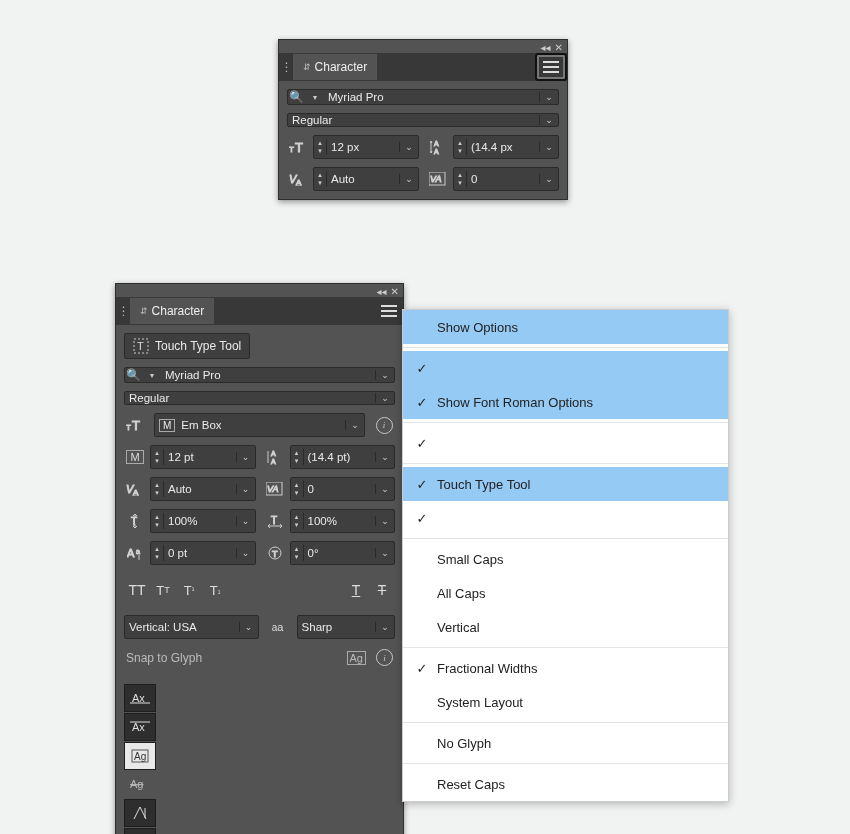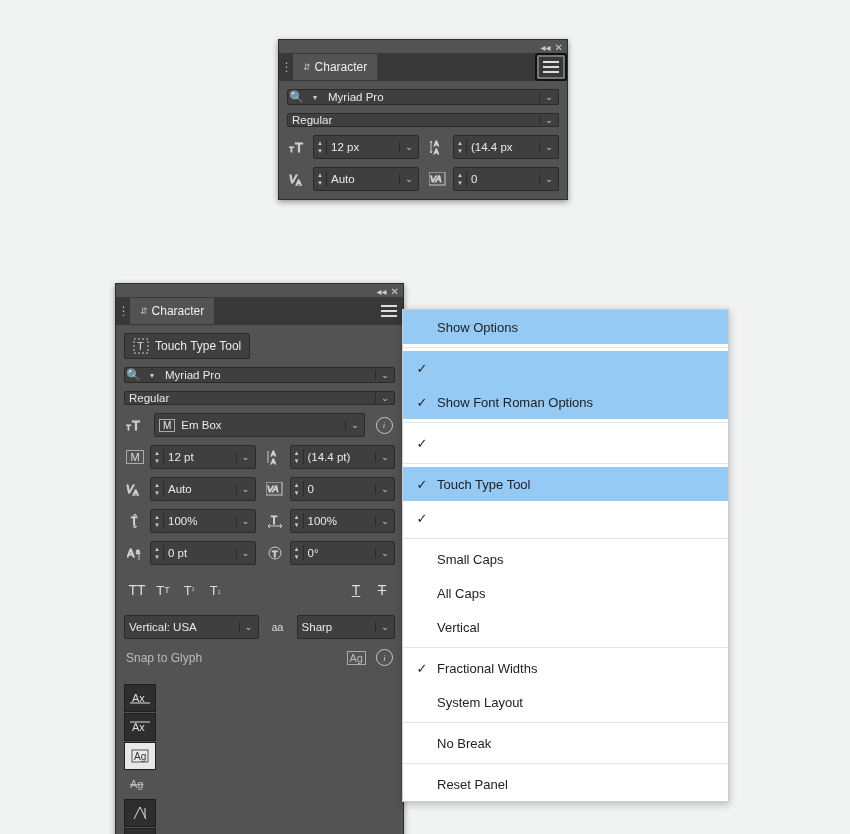--- a/index.html
+++ b/index.html
@@ -525,20 +525,20 @@
       <span class="check">✓</span>
       <span class="lbl">Fractional Widths</span>
     </div>
     <div class="item">
       <span class="check"></span>
       <span class="lbl">System Layout</span>
     </div>
     <hr>
     <div class="item">
       <span class="check"></span>
-      <span class="lbl">No Break</span>
-    </div>
-    <hr>
-    <div class="item">
-      <span class="check"></span>
-      <span class="lbl">Reset Panel</span>
+      <span class="lbl">No Glyph</span>
+    </div>
+    <hr>
+    <div class="item">
+      <span class="check"></span>
+      <span class="lbl">Reset Caps</span>
     </div>
   </div>
 
 </body></html>

